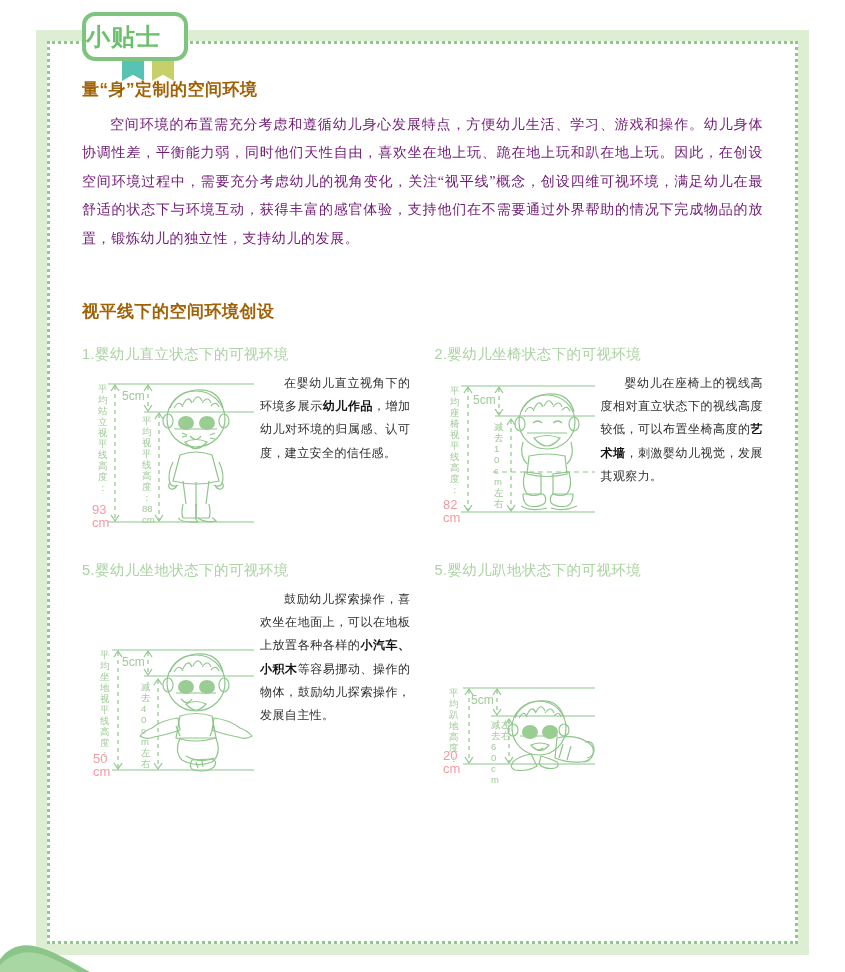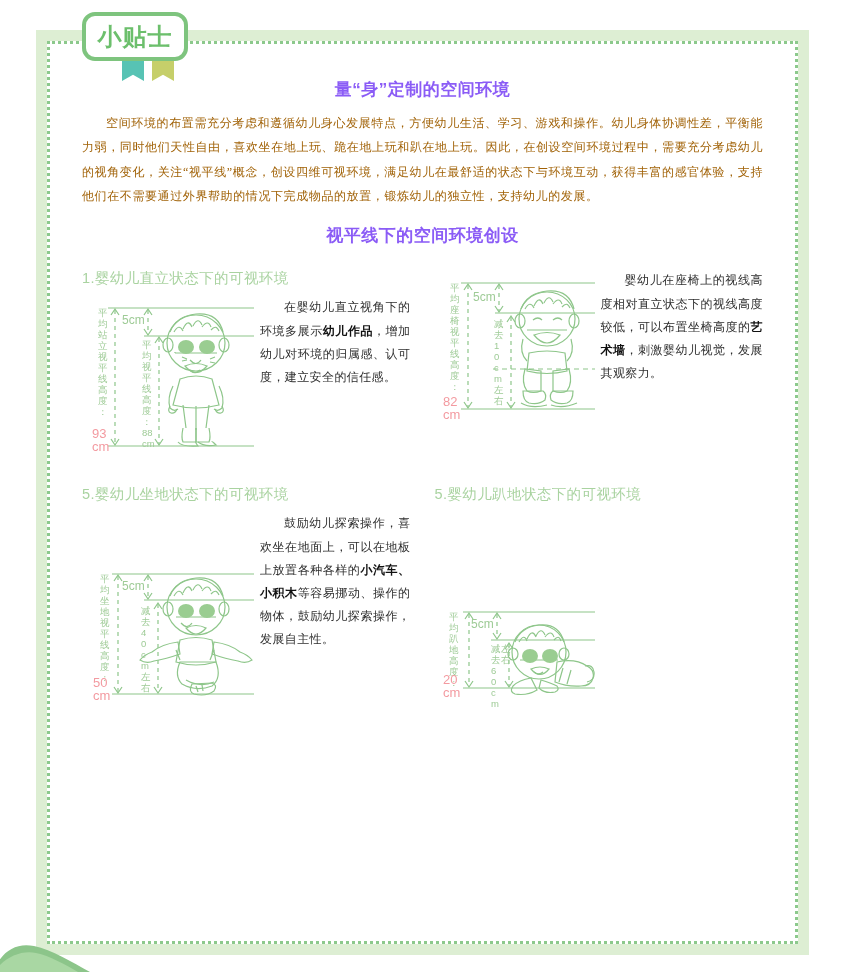--- a/index.html
+++ b/index.html
@@ -39,21 +39,21 @@
   
   .tip-badge {
     position: absolute;
     left: 82px; top: 12px;
     width: 106px; height: 49px;
     background: #ffffff;
     border: 4px solid #7ec47e;
     border-radius: 13px;
     display: flex;
     align-items: center;
-    justify-content: center;
+    justify-content: flex-start;
     z-index: 6;
   }
   .tip-badge-label {
     color: #6cbf6c;
     font-family: "Liberation Sans", "DejaVu Sans", sans-serif;
     font-size: 24px;
     font-weight: 700;
     letter-spacing: 1px;
     line-height: 1;
   }
@@ -79,34 +79,33 @@
   
   .content {
     position: absolute;
     left: 58px; top: 52px;
     width: 729px; height: 881px;
     padding: 26px 24px 10px 24px;
   }
 
   h2.section-title {
     margin: 0 0 10px 0;
-    text-align: center;
     font-family: "Liberation Sans", "DejaVu Sans", sans-serif;
     font-size: 17px;
     font-weight: 700;
-    color: #8b5cf6;
+    color: #a16207;
     letter-spacing: 0.5px;
   }
-  h2.section-title.second { margin-top: 16px; }
+  h2.section-title.second { margin-top: 47px; }
 
   p.body-para {
     margin: 0;
-    font-size: 12px;
+    font-size: 14px;
     line-height: 2.03;
-    color: #a16207;
+    color: #701a75;
     text-align: justify;
     text-indent: 2em;
     letter-spacing: 0.6px;
     font-family: "Liberation Serif", "DejaVu Serif", serif;
   }
 
   
   .grid {
     margin-top: 22px;
     display: grid;
@@ -252,20 +251,21 @@
               <tspan x="60" dy="11">cm</tspan>
             </text>
           </svg>
           <div class="cell-text">
             <span>在婴幼儿直立视角下的环境多展示</span><b>幼儿作品</b><span>，增加幼儿对环境的归属感、认可度，建立安全的信任感。</span>
           </div>
         </div>
       </div>
 
       <div class="cell">
+        <p class="cell-title">2.婴幼儿坐椅状态下的可视环境</p>
         <div class="cell-row">
           <svg class="fig" width="160" height="165" viewBox="0 0 160 165">
             <line class="ln" x1="26" y1="14" x2="160" y2="14" stroke-width="1.2"></line>
             <line class="ln" x1="60" y1="44" x2="160" y2="44" stroke-width="1.2"></line>
             <line class="ln" x1="58" y1="100" x2="160" y2="100" stroke-width="1.2" stroke-dasharray="5 4"></line>
             <line class="ln" x1="26" y1="140" x2="160" y2="140" stroke-width="1.2"></line>
             <line class="lnd" x1="33" y1="16" x2="33" y2="138" stroke-width="1.2"></line>
             <path class="ln" d="M29 21 L33 15 L37 21" stroke-width="1.2"></path>
             <path class="ln" d="M29 133 L33 139 L37 133" stroke-width="1.2"></path>
             <line class="lnd" x1="64" y1="16" x2="64" y2="42" stroke-width="1.2"></line>

